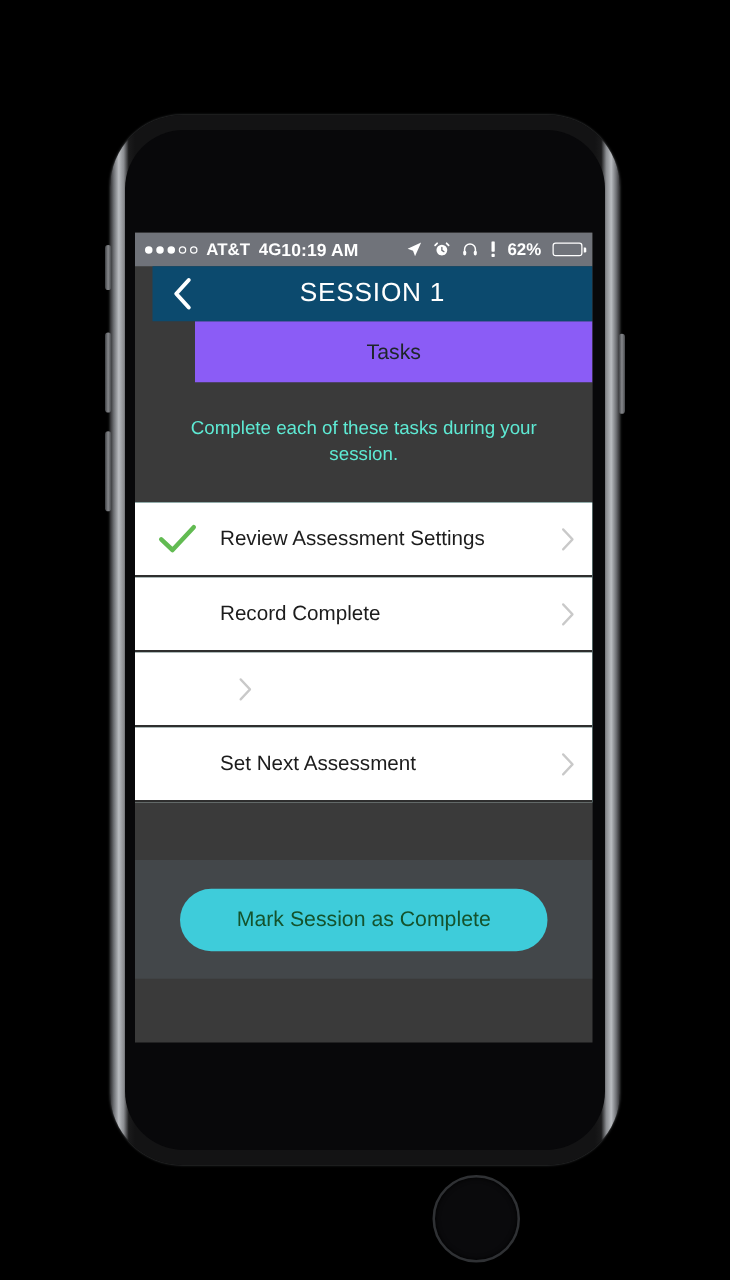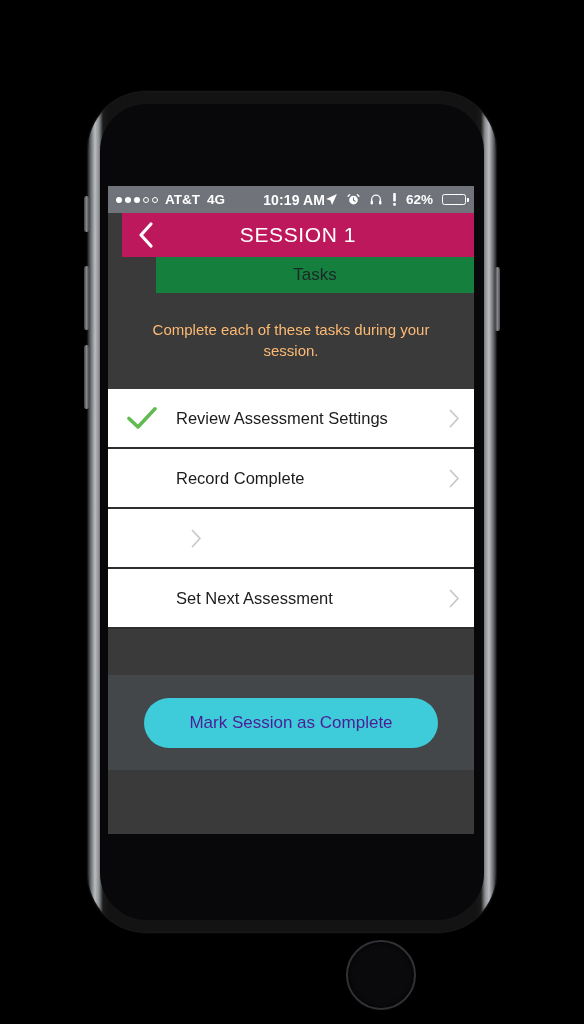--- a/index.html
+++ b/index.html
@@ -100,21 +100,21 @@
     padding: 12px 8px;
     font-size: 13.5px;
     font-weight: bold;
     box-sizing: border-box;
   }
   .sb-left { display: flex; align-items: center; gap: 7px; }
   .sb-dots { display: flex; align-items: center; gap: 3px; }
   .dot { width: 6px; height: 6px; border-radius: 50%; }
   .dot.filled { background: #ffffff; }
   .dot.hollow { background: transparent; border: 1px solid #ffffff; box-sizing: border-box; }
-  .sb-center { flex: 1; text-align: right; font-size: 14px; letter-spacing: 0.1px; }
+  .sb-center { flex: 1; text-align: left; font-size: 14px; letter-spacing: 0.1px; }
   .sb-right { display: flex; align-items: center; gap: 9px; }
   .sb-icon { display: inline-flex; align-items: center; }
   .sb-pct { font-size: 13.5px; }
   .battery {
     width: 24px; height: 11px;
     border: 1.5px solid #ffffff;
     border-radius: 2.5px;
     position: relative;
     box-sizing: border-box;
     padding: 1px;
@@ -125,21 +125,21 @@
     right: -3.5px; top: 3px;
     width: 2px; height: 4px;
     background: #ffffff;
     border-radius: 0 1px 1px 0;
   }
   .battery-fill { height: 100%; background: #ffffff; border-radius: 1px; }
 
   
   #nav-bar {
     height: 44px;
-    background: #be185d;
+    background: #0c4a6e;
     display: flex;
     align-items: center;
     position: relative;
     margin-left: 14px;
   }
   #back-button {
     width: 46px; height: 44px;
     display: flex; align-items: center; justify-content: center;
     cursor: pointer;
   }
@@ -148,34 +148,34 @@
     left: 0; right: 0;
     text-align: center;
     color: #ffffff;
     font-size: 21px;
     letter-spacing: 0.6px;
     pointer-events: none;
   }
 
   
   #tasks-header {
-    height: 36px;
-    background: #15803d;
+    height: 49px;
+    background: #8b5cf6;
     display: flex;
     align-items: center;
     justify-content: center;
     color: #1d2628;
     font-size: 17px;
     margin-left: 48px;
   }
 
   
   #tasks-description {
     background: #3a3a3a;
-    color: #fdba74;
+    color: #5eead4;
     font-size: 15px;
     line-height: 21px;
     text-align: center;
     padding: 26px 28px 28px;
     box-sizing: border-box;
     height: 96px;
   }
 
   
   #task-list { background: #0f766e; }
@@ -215,21 +215,21 @@
     background: #43474a;
     display: flex;
     align-items: center;
     justify-content: center;
   }
   #complete-button {
     width: 294px;
     height: 50px;
     border-radius: 25px;
     background: #3eccda;
-    color: #4c1d95;
+    color: #14532d;
     font-size: 17px;
     display: flex;
     align-items: center;
     justify-content: center;
     border: none;
     cursor: pointer;
     font-family: "Liberation Sans", sans-serif;
   }
 </style>
 </head>

